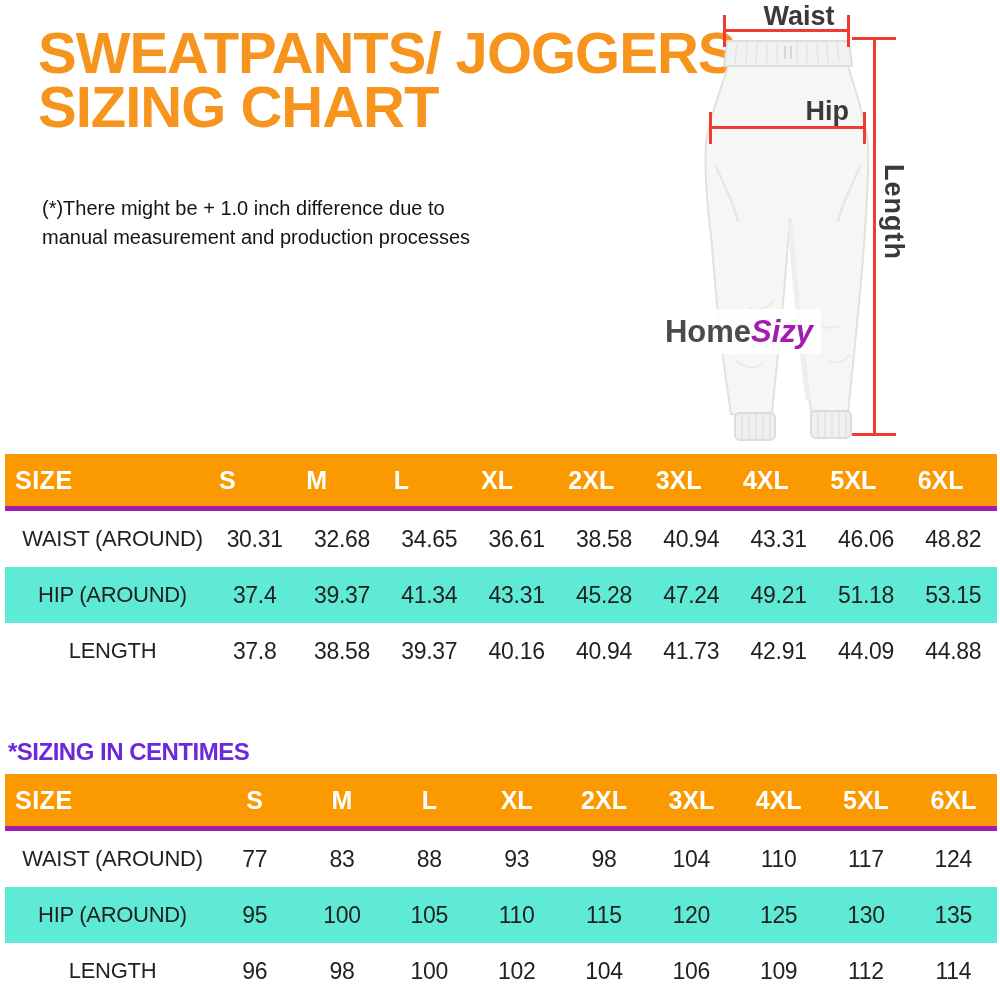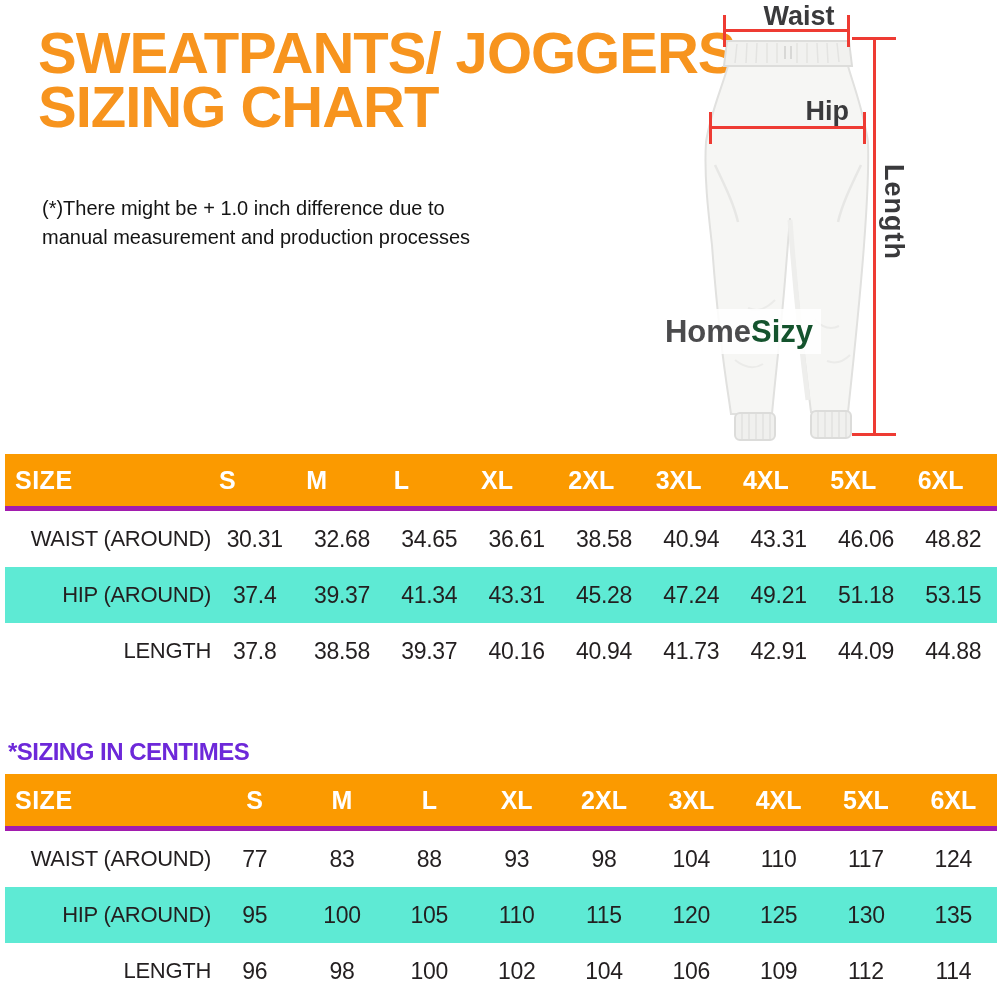--- a/index.html
+++ b/index.html
@@ -43,36 +43,36 @@
   .tick-h { position:absolute; height:3px; width:44px; left:-21px; background:#ee3b33; }
   .tick-h.start { top:0; }   .tick-h.end { bottom:0; }
 
   .logo {
     position:absolute; left:5px; top:309px; width:164px; height:45px;
     background:rgba(255,255,255,0.85);
     display:flex; align-items:center; justify-content:center;
     font-size:31px; font-weight:bold; letter-spacing:0;margin-left:37px;
   }
   .logo-home { color:#4b4b4d; }
-  .logo-sizy { color:#14532d; }
+  .logo-sizy { color:#a21caf;font-style:italic; }
 
   
   .size-table { position:absolute; left:5px; width:992px; }
   .inch-table { top:454px; }
   .cm-table   { top:774px; }
   .size-table table { width:100%; border-collapse:separate; border-spacing:0; table-layout:fixed; }
   .size-table col.c-label { width:206px; }
   .size-table th {
     background:#fb9a00; color:#ffffff; font-weight:bold; font-size:25px;
     height:57px; text-align:center; border-bottom:5px solid #a21caf;
   }
   .size-table th.th-size { text-align:left; padding-left:10px; letter-spacing:0.5px; }
   .inch-table th.th-letter { text-align:left; padding-left:8px; }
   .size-table td { height:56px; font-size:23px; text-align:center; letter-spacing:-0.3px; color:#231f20; }
-  .size-table td.lbl { text-align:right; padding-left:9px; font-size:22px; }
+  .size-table td.lbl { text-align:center; padding-left:9px; font-size:22px; }
   .size-table tr.stripe td { background:#5eead4; }
 </style>
 </head>
 <body>
 
 <div class="canvas">
 
   <div class="title">
     <div>SWEATPANTS/ JOGGERS</div>
     <div>SIZING CHART</div>

